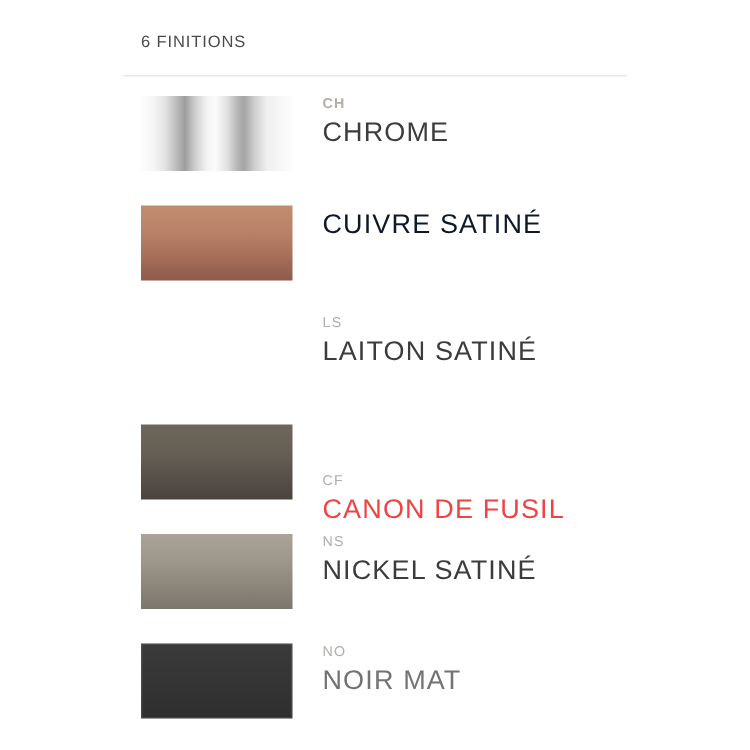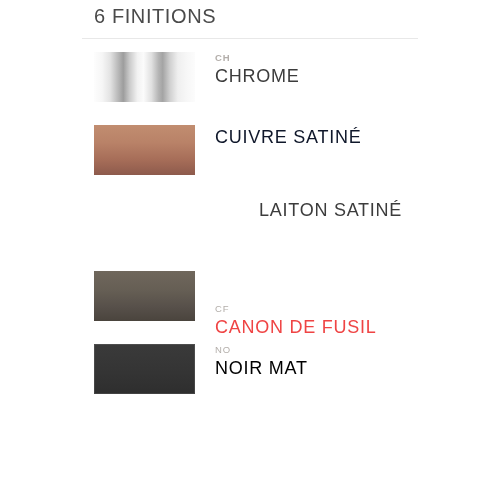--- a/index.html
+++ b/index.html
@@ -20,25 +20,25 @@
     background: #ffffff;
     box-sizing: border-box;
   }
   .content {
     position: absolute;
     left: 82px;
     top: 0;
     width: 336px;
   }
   .section-title {
-    font-size: 20px;
+    font-size: 11px;
     color: #4a4a4a;
     letter-spacing: 0.6px;
     font-weight: 400;
-    padding: 6px 0 0 12px;
+    padding: 18px 0 0 12px;
     line-height: 20px;
     white-space: nowrap;
   }
   .divider {
     margin-top: 12px;
     width: 336px;
     height: 1px;
     background: #e8e8e8;
   }
   .finish-list {
@@ -103,36 +103,44 @@
       <div class="finish-row">
         <div class="swatch" style="background: linear-gradient(rgb(193, 141, 112) 0%, rgb(185, 130, 104) 35%, rgb(166, 109, 88) 70%, rgb(141, 90, 76) 100%);"></div>
         <div class="finish-text">
           <div class="finish-label" style="color: #0f172a;">CUIVRE SATINÉ</div>
         </div>
       </div>
 
       <div class="finish-row">
         <div class="swatch"></div>
         <div class="finish-text">
-          <div class="finish-label" style="color: rgb(60, 60, 60); margin-left: 44px;">LAITON SATINÉ</div>
+          <div class="finish-code" style="color: rgb(179, 174, 170);">LS</div>
+          <div class="finish-label" style="color: rgb(60, 60, 60);">LAITON SATINÉ</div>
         </div>
       </div>
 
       <div class="finish-row">
         <div class="swatch" style="background: linear-gradient(rgb(111, 103, 92) 0%, rgb(101, 94, 84) 40%, rgb(87, 80, 74) 72%, rgb(74, 68, 61) 100%);"></div>
         <div class="finish-text">
           <div class="finish-code" style="color: rgb(179, 174, 170); margin-top: 32px;">CF</div>
           <div class="finish-label" style="color: #ef4444;">CANON DE FUSIL</div>
         </div>
       </div>
 
+      <div class="finish-row">
+        <div class="swatch" style="background: linear-gradient(rgb(170, 163, 151) 0%, rgb(156, 149, 137) 40%, rgb(138, 132, 121) 72%, rgb(124, 119, 109) 100%);"></div>
+        <div class="finish-text">
+          <div class="finish-code" style="color: rgb(179, 174, 170);">NS</div>
+          <div class="finish-label" style="color: rgb(60, 60, 60);">NICKEL SATINÉ</div>
+        </div>
+      </div>
 
       <div class="finish-row">
         <div class="swatch swatch-noir" style="background: linear-gradient(rgb(58, 58, 58) 0%, rgb(53, 53, 53) 50%, rgb(46, 46, 46) 100%);"></div>
         <div class="finish-text">
           <div class="finish-code" style="color: rgb(179, 174, 170);">NO</div>
-          <div class="finish-label" style="color: #000000; text-align: center;">NOIR MAT</div>
+          <div class="finish-label" style="color: #737373; text-align: center;">NOIR MAT</div>
         </div>
       </div>
 
     </div>
   </div>
 </div>
 
 </body></html>

